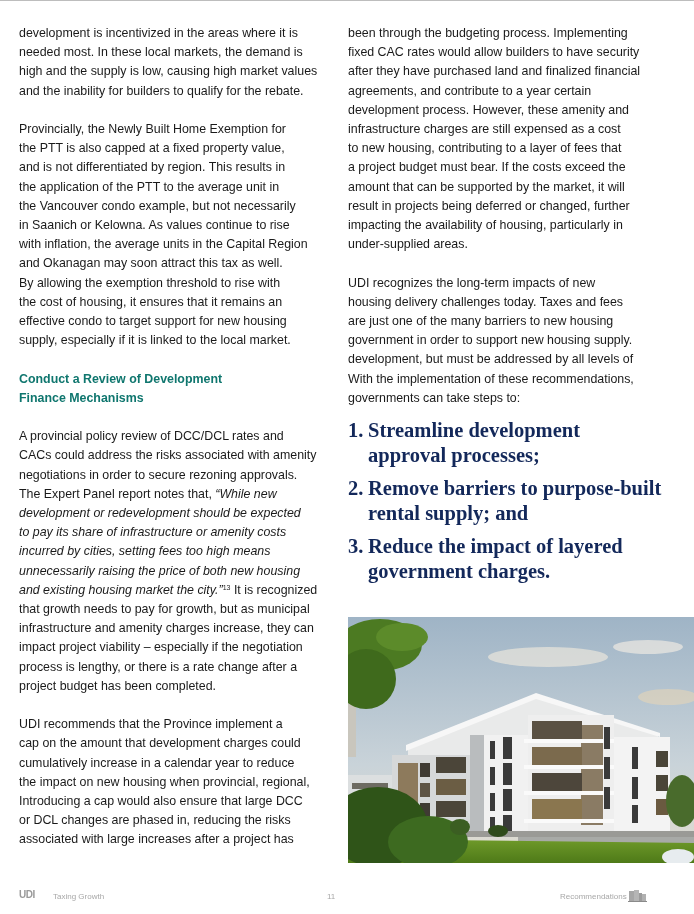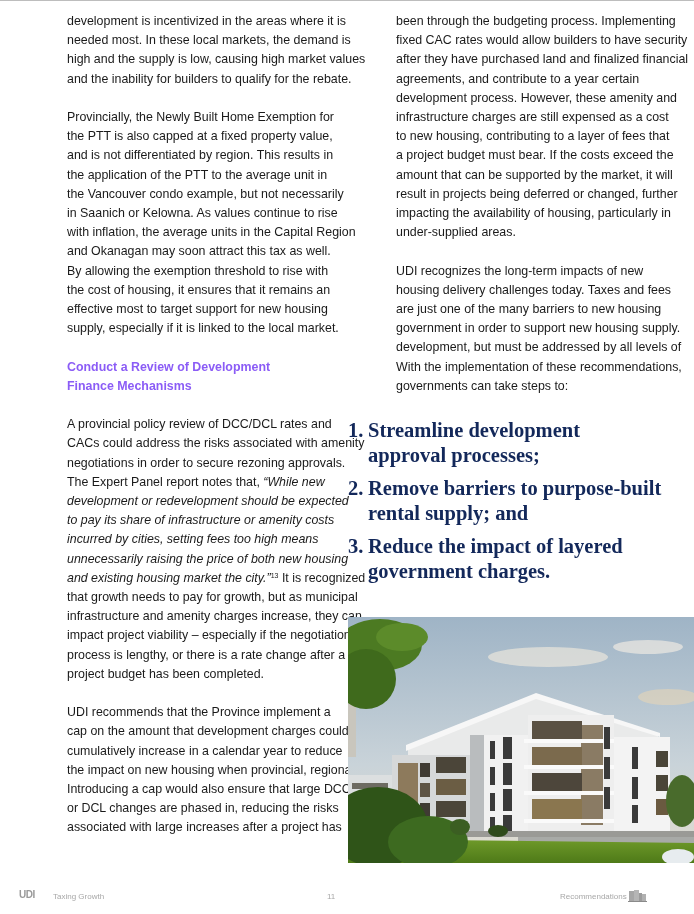--- a/index.html
+++ b/index.html
@@ -1,23 +1,23 @@
 <!DOCTYPE html>
 <html><head>
 <meta charset="utf-8">
 <style>
   html, body { margin: 0; padding: 0; background: #ffffff; }
   body { width: 694px; height: 914px; position: relative; overflow: hidden; font-family: "Liberation Sans", sans-serif; color: #1a1a1a; }
   .top-rule { position: absolute; left: 0; top: 0; width: 694px; height: 1px; background: #bdbdbd; }
-  .col { position: absolute; top: 12px; font-size: 12.4px; line-height: 19.2px; margin-left: 48px; }
+  .col { position: absolute; top: 24px; font-size: 12.4px; line-height: 19.2px; }
   .col-left { left: 19px; width: 320px; }
   .col-right { left: 348px; width: 320px; }
   .line { display: block; white-space: nowrap; }
   .para { margin: 0 0 19.2px 0; }
-  .subhead { color: #8b5cf6; font-weight: bold; margin: 0 0 19.2px 0; }
+  .subhead { color: #0f766e; font-weight: bold; margin: 0 0 19.2px 0; }
   .ital { font-style: italic; }
   sup { font-size: 7px; line-height: 0; vertical-align: 4px; }
   .rec-list { position: absolute; left: 348px; top: 418px; width: 340px; font-family: "Liberation Serif", serif; font-weight: bold; color: #13285a; font-size: 20.5px; line-height: 24.5px; }
   .rec-item { display: flex; margin-bottom: 9px; }
   .rec-num { width: 20px; flex: 0 0 20px; }
   .rec-text { flex: 1; }
   .photo { position: absolute; left: 348px; top: 617px; width: 346px; height: 246px; overflow: hidden; }
   .footer { position: absolute; left: 0; top: 888px; width: 694px; height: 20px; font-size: 8px; color: #a8a8a8; }
   .udi-logo { position: absolute; left: 19px; top: 1px; font-family: "Liberation Sans", sans-serif; font-weight: bold; font-size: 10px; color: #9a9a9a; letter-spacing: -0.5px; }
   .footer-title { position: absolute; left: 53px; top: 4px; }
@@ -41,21 +41,21 @@
     <span class="line">Provincially, the Newly Built Home Exemption for</span>
     <span class="line">the PTT is also capped at a fixed property value,</span>
     <span class="line">and is not differentiated by region. This results in</span>
     <span class="line">the application of the PTT to the average unit in</span>
     <span class="line">the Vancouver condo example, but not necessarily</span>
     <span class="line">in Saanich or Kelowna. As values continue to rise</span>
     <span class="line">with inflation, the average units in the Capital Region</span>
     <span class="line">and Okanagan may soon attract this tax as well.</span>
     <span class="line">By allowing the exemption threshold to rise with</span>
     <span class="line">the cost of housing, it ensures that it remains an</span>
-    <span class="line">effective most to target support for new housing</span>
+    <span class="line">effective condo to target support for new housing</span>
     <span class="line">supply, especially if it is linked to the local market.</span>
   </div>
   <div class="subhead">
     <span class="line">Conduct a Review of Development</span>
     <span class="line">Finance Mechanisms</span>
   </div>
   <div class="para">
     <span class="line">A provincial policy review of DCC/DCL rates and</span>
     <span class="line">CACs could address the risks associated with amenity</span>
     <span class="line">negotiations in order to secure rezoning approvals.</span>

